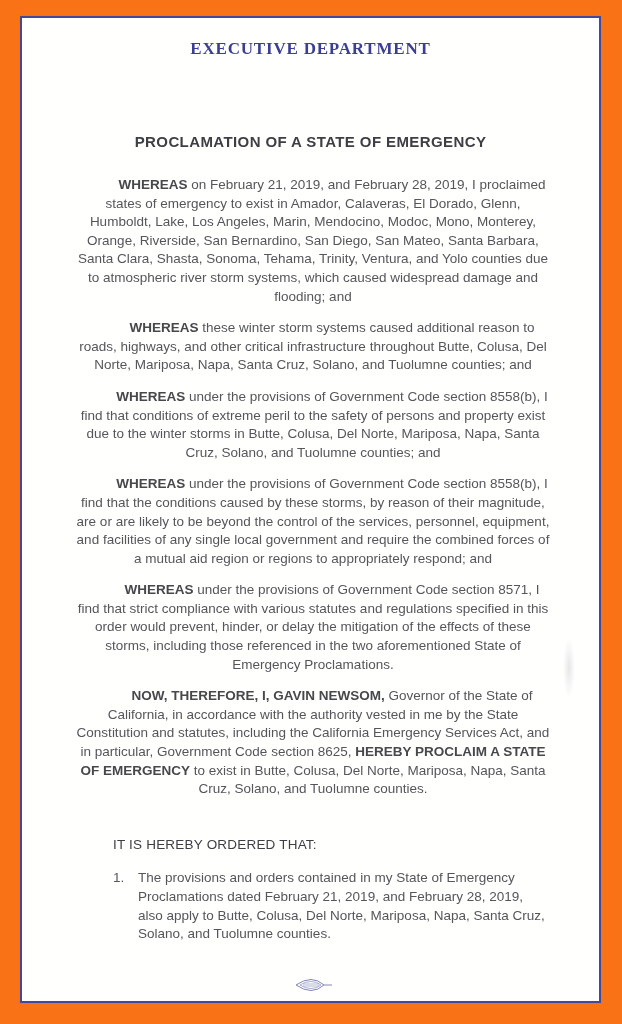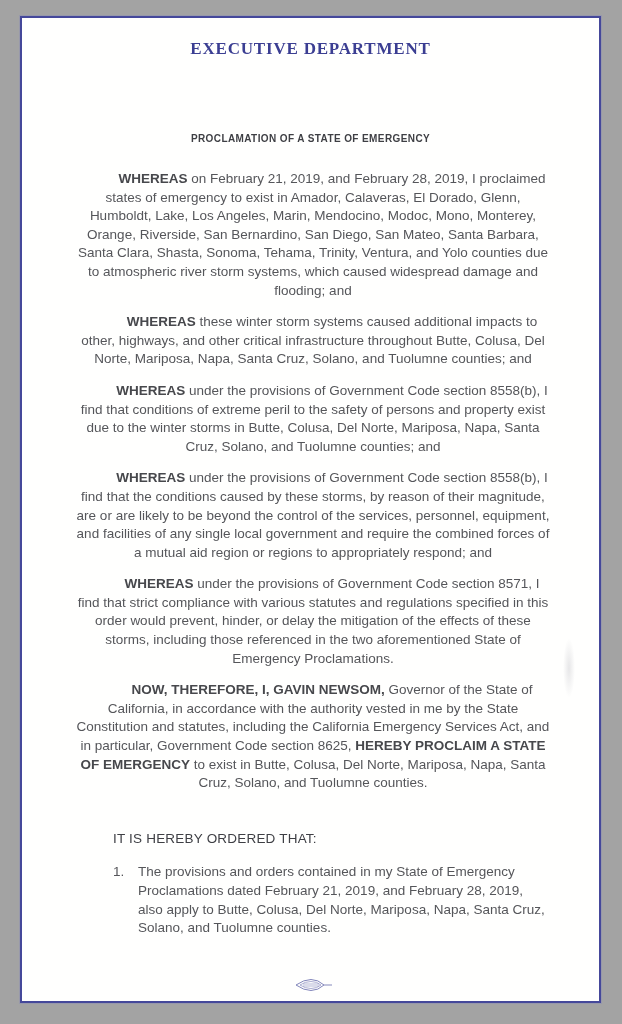--- a/index.html
+++ b/index.html
@@ -6,21 +6,21 @@
   html, body { width: 622px; height: 1024px; }
   body {
     background: #fefefe;
     font-family: "Liberation Sans", sans-serif;
     position: relative;
     overflow: hidden;
   }
   .page {
     position: absolute;
     inset: 0;
-    background: #a3a3a3;
+    background: #f97316;
   }
   .frame {
     position: absolute;
     left: 20px;
     top: 16px;
     width: 581px;
     height: 987px;
     border: 2px solid #45489a;
     box-shadow: 0 0 0 1px rgba(130,132,185,0.35);
     background: #fffffe;
@@ -32,21 +32,21 @@
     font-weight: bold;
     font-size: 17px;
     line-height: 21px;
     letter-spacing: 0.8px;
     color: #3b3e92;
   }
   .doc-title {
     margin-top: 74px;
     text-align: center;
     font-weight: bold;
-    font-size: 10px;
+    font-size: 15px;
     letter-spacing: 0.4px;
     color: #3e3f44;
   }
   .content {
     margin-top: 26px;
     padding-left: 53px;
     padding-right: 48px;
     color: #55565a;
     font-size: 13.5px;
     line-height: 18.6px;
@@ -98,21 +98,21 @@
 
     <div class="letterhead">
       <div>EXECUTIVE DEPARTMENT</div>
     </div>
 
     <div class="doc-title">PROCLAMATION OF A STATE OF EMERGENCY</div>
 
     <div class="content">
       <div id="paragraphs">
           <p class="para"><span class="b">WHEREAS</span><span> on February 21, 2019, and February 28, 2019, I proclaimed states of emergency to exist in Amador, Calaveras, El Dorado, Glenn, Humboldt, Lake, Los Angeles, Marin, Mendocino, Modoc, Mono, Monterey, Orange, Riverside, San Bernardino, San Diego, San Mateo, Santa Barbara, Santa Clara, Shasta, Sonoma, Tehama, Trinity, Ventura, and Yolo counties due to atmospheric river storm systems, which caused widespread damage and flooding; and</span></p>
-          <p class="para"><span class="b">WHEREAS</span><span> these winter storm systems caused additional impacts to other, highways, and other critical infrastructure throughout Butte, Colusa, Del Norte, Mariposa, Napa, Santa Cruz, Solano, and Tuolumne counties; and</span></p>
+          <p class="para"><span class="b">WHEREAS</span><span> these winter storm systems caused additional reason to roads, highways, and other critical infrastructure throughout Butte, Colusa, Del Norte, Mariposa, Napa, Santa Cruz, Solano, and Tuolumne counties; and</span></p>
           <p class="para"><span class="b">WHEREAS</span><span> under the provisions of Government Code section 8558(b), I find that conditions of extreme peril to the safety of persons and property exist due to the winter storms in Butte, Colusa, Del Norte, Mariposa, Napa, Santa Cruz, Solano, and Tuolumne counties; and</span></p>
           <p class="para"><span class="b">WHEREAS</span><span> under the provisions of Government Code section 8558(b), I find that the conditions caused by these storms, by reason of their magnitude, are or are likely to be beyond the control of the services, personnel, equipment, and facilities of any single local government and require the combined forces of a mutual aid region or regions to appropriately respond; and</span></p>
           <p class="para"><span class="b">WHEREAS</span><span> under the provisions of Government Code section 8571, I find that strict compliance with various statutes and regulations specified in this order would prevent, hinder, or delay the mitigation of the effects of these storms, including those referenced in the two aforementioned State of Emergency Proclamations.</span></p>
           <p class="para"><span class="b">NOW, THEREFORE, I, GAVIN NEWSOM,</span><span> Governor of the State of California, in accordance with the authority vested in me by the State Constitution and statutes, including the California Emergency Services Act, and in particular, Government Code section 8625, </span><span class="b">HEREBY PROCLAIM A STATE OF EMERGENCY</span><span> to exist in Butte, Colusa, Del Norte, Mariposa, Napa, Santa Cruz, Solano, and Tuolumne counties.</span></p>
         </div>
 
       <div class="ordered-heading">IT IS HEREBY ORDERED THAT:</div>
       <div class="ordered-items" id="ordered-items">
           <div class="item">
             <span class="num">1.</span>

